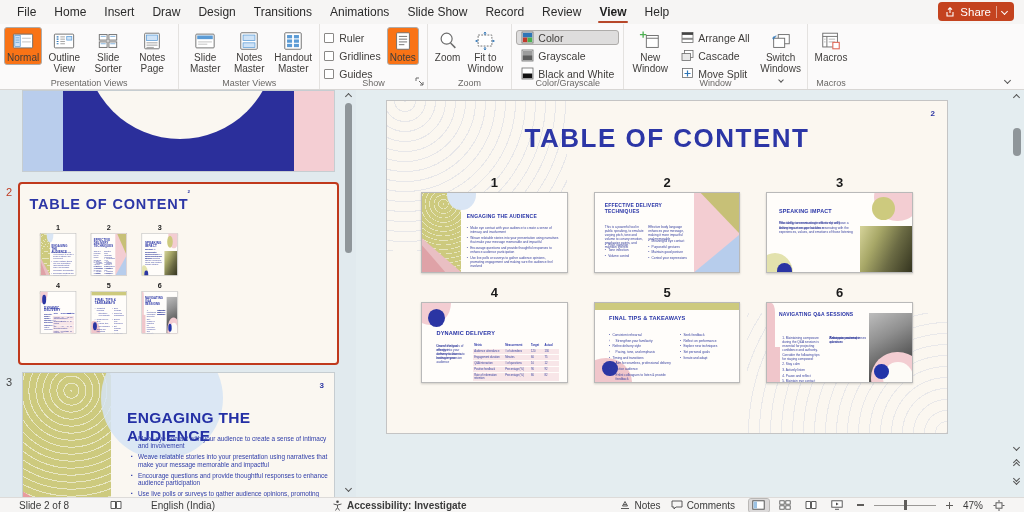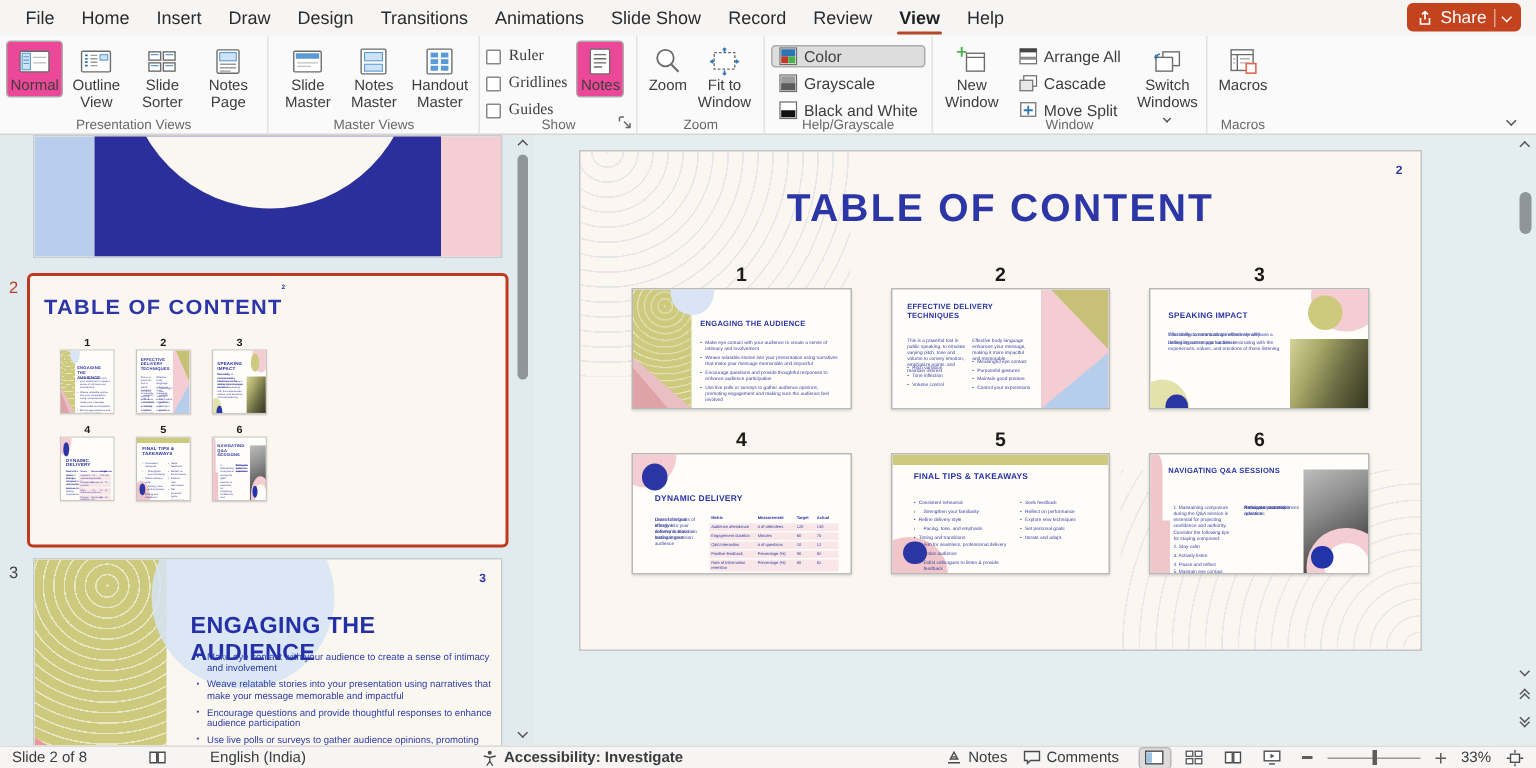--- a/index.html
+++ b/index.html
@@ -14,27 +14,27 @@
   #share-btn .sep { width:1px; height:12px; background:rgba(255,255,255,.5); }
   .caret { width:5px; height:5px; border-right:1.4px solid #555; border-bottom:1.4px solid #555; transform:rotate(45deg); display:inline-block; }
   .caret.white { border-color:#fff; }
   .caret.up { transform:rotate(-135deg); }
 
   
   #ribbon { position:relative; height:66px; background:#fbfafa; border-bottom:1px solid #d8d6d4; display:flex; }
   .rgroup { position:relative; display:flex; align-items:flex-start; padding:3px 4px 13px 4px; border-right:1px solid #e4e2e0; height:65px; }
   .glabel { position:absolute; bottom:1px; left:0; right:0; text-align:center; font-size:9px; color:#6a6866; white-space:nowrap; }
   .bigbtn { display:flex; flex-direction:column; align-items:center; padding:2px 2px 0 2px; border:1px solid transparent; border-radius:3px; min-width:31px; max-width:44px; font-size:10px; line-height:10.5px; color:#3f3d3b; text-align:center; cursor:default; }
-  .bigbtn.sel { background:#ec4899; border-color:#aeacaa;align-items:center; }
+  .bigbtn.sel { background:#f97316; border-color:#aeacaa;align-items:center; }
   .bigbtn svg { width:22px; height:22px; margin-bottom:1px; }
   .stack { display:flex; flex-direction:column; gap:3px; padding-top:3px; }
   .sbtn { display:flex; align-items:center; gap:4px; font-size:10.5px; color:#3f3d3b; padding:0 4px; height:15px; border:1px solid transparent; border-radius:3px; white-space:nowrap; }
   .sbtn.sel { background:#dedddd; border-color:#aeacaa; }
   .sbtn svg { width:13px; height:13px; flex:0 0 auto; }
-  .chk { display:flex; align-items:center; gap:5px; font-size:10.5px; color:#3f3d3b; height:15px; white-space:nowrap;font-family:Liberation Serif, serif; }
+  .chk { display:flex; align-items:center; gap:5px; font-size:10.5px; color:#3f3d3b; height:15px; white-space:nowrap; }
   .chkbox { width:10px; height:10px; border:1px solid #8a8886; background:#fff; border-radius:1px; }
   #dialog-launcher { position:absolute; right:2px; bottom:2px; width:10px; height:10px; }
   #ribbon-collapse { position:absolute; right:14px; bottom:6px; }
 
   
   #content { position:relative; height:407px; display:flex; background:#e4edf0; }
 
   
   #thumbpanel { position:relative; width:356px; background:#e1eaee; flex:0 0 auto; }
   .thumb { position:absolute; background:#faf7f1; border:1px solid #c6cdd1; overflow:hidden; }
@@ -141,21 +141,21 @@
   #notespane { position:absolute; left:0; right:14px; top:350px; height:57px; background:#e0e9ec; border-top:1px solid #c3ced2; }
   #notespane span { position:absolute; left:10px; top:6px; font-size:11px; color:#5c676c; }
 
   
   #vscroll { position:absolute; right:0; top:0; bottom:0; width:14px; }
   #vscroll .thumbbar { position:absolute; left:3px; top:38px; width:8px; height:28px; background:#8f969a; border-radius:4px; }
   .vbtn { position:absolute; left:4px; }
   .dbl { display:flex; flex-direction:column; gap:1px; position:absolute; left:4px; }
 
   
-  #statusbar { position:relative; height:15px; background:#f6f5f4; border-top:1px solid #dddbd9; display:flex; align-items:center; font-size:10px; color:#3b3b3b; padding:0 8px; gap:23px; }
+  #statusbar { position:relative; height:15px; background:#f6f5f4; border-top:1px solid #dddbd9; display:flex; align-items:center; font-size:10px; color:#3b3b3b; padding:0 19px; gap:23px; }
   #statusbar svg { display:block; }
   .sb-item { display:flex; align-items:center; gap:4px; white-space:nowrap; }
   .sb-right { margin-left:auto; display:flex; align-items:center; gap:10px; }
   .viewbtn { width:20px; height:13px; display:flex; align-items:center; justify-content:center; border-radius:2px; }
   .viewbtn.sel { background:#dcdada; outline:1px solid #bab8b6; }
   .zslider { position:relative; width:62px; height:12px; }
   .zslider .track { position:absolute; left:0; right:0; top:6px; height:1px; background:#9a9896; }
   .zslider .tick { position:absolute; left:50%; top:4px; width:1px; height:5px; background:#9a9896; }
   .zslider .zthumb { position:absolute; left:30px; top:1px; width:3.5px; height:10px; background:#5f5d5b; }
   .hbar { width:7px; height:1.5px; background:#5f5d5b; }
@@ -335,21 +335,21 @@
         <span>Grayscale</span>
       </div>
       <div class="sbtn">
         <svg viewBox="0 0 13 13">
             <rect x="1" y="1" width="11" height="11" fill="#fff" stroke="#6b6b6b" stroke-width=".8"></rect>
             <rect x="1.8" y="6.5" width="9.4" height="4.7" fill="#111"></rect>
           </svg>
         <span>Black and White</span>
       </div>
     </div>
-    <div class="glabel">Help/Grayscale</div>
+    <div class="glabel">Color/Grayscale</div>
   </div>
 
   <div class="rgroup">
     <div class="bigbtn">
       <svg viewBox="0 0 24 24">
           <rect x="8" y="6" width="13" height="13" fill="#fff" stroke="#6b6b6b"></rect>
           <path d="M8 9h13" stroke="#6b6b6b"></path>
           <path d="M4.5 1.5v7M1 5h7" stroke="#4caf50" stroke-width="1.4"></path>
         </svg>
       <span>New Window</span>
@@ -860,21 +860,21 @@
         <span class="hbar"></span>
       </span>
     <span class="zslider">
       <span class="track"></span>
       <span class="tick"></span>
       <span class="zthumb"></span>
     </span>
     <span class="sb-item">
         <span class="plus"></span>
       </span>
-    <span class="sb-item">33%</span>
+    <span class="sb-item">47%</span>
     <span class="sb-item">
       <svg width="12" height="11" viewBox="0 0 12 11">
           <rect x="3" y="2.8" width="6" height="5.4" fill="none" stroke="#4a4a4a" stroke-width=".9"></rect>
           <path d="M6 0v2M6 9v2M.5 5.5h2M9.5 5.5h2" stroke="#4a4a4a" stroke-width=".9"></path>
         </svg>
     </span>
   </span>
 </div>
 
 </body></html>

